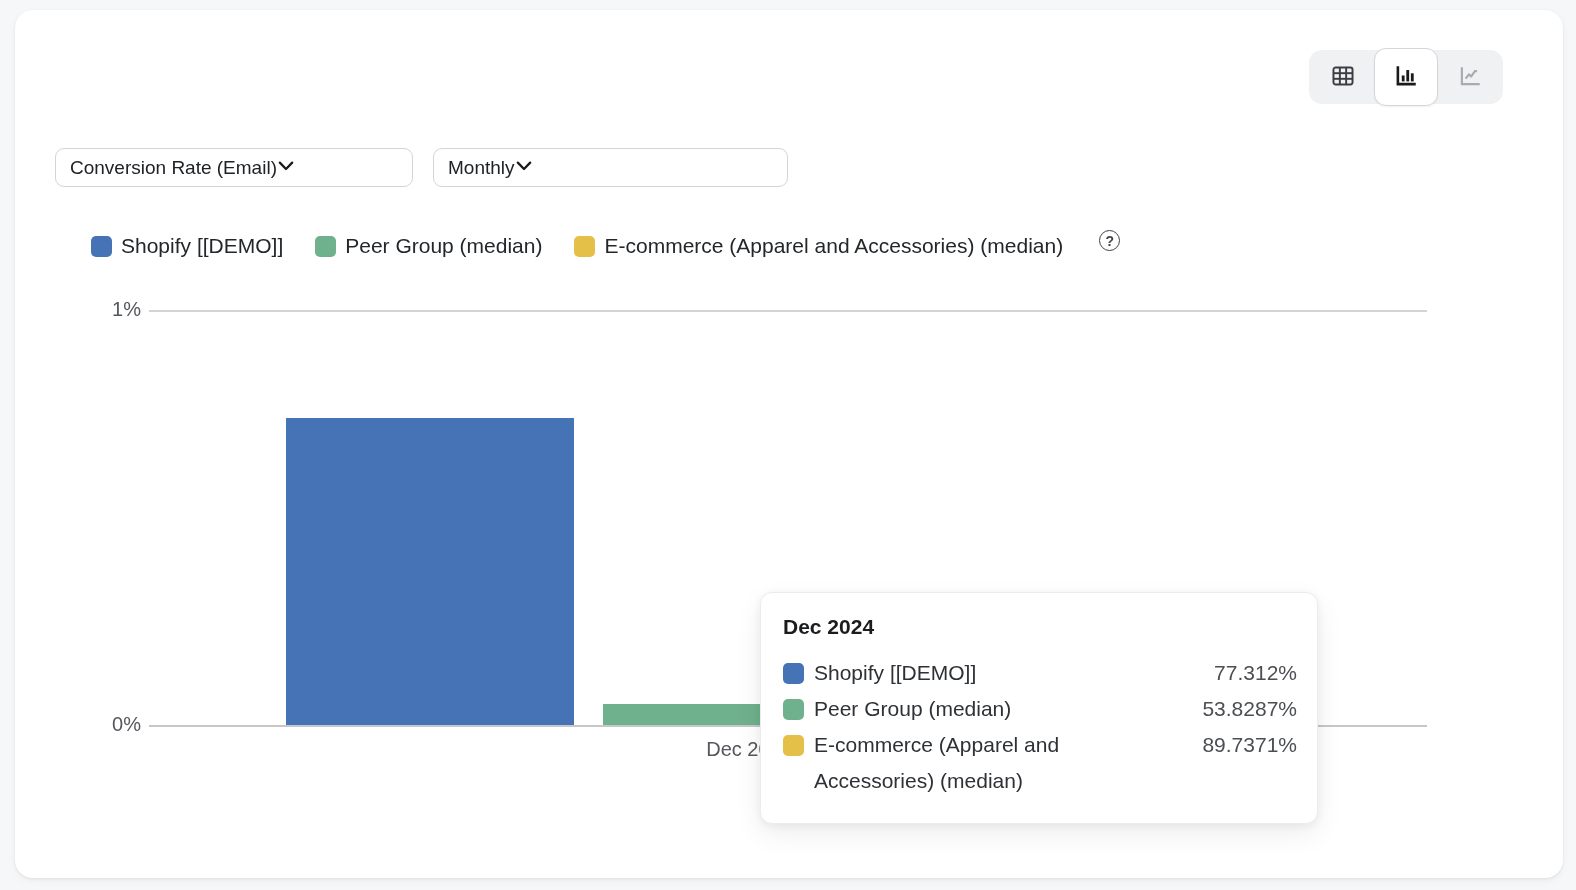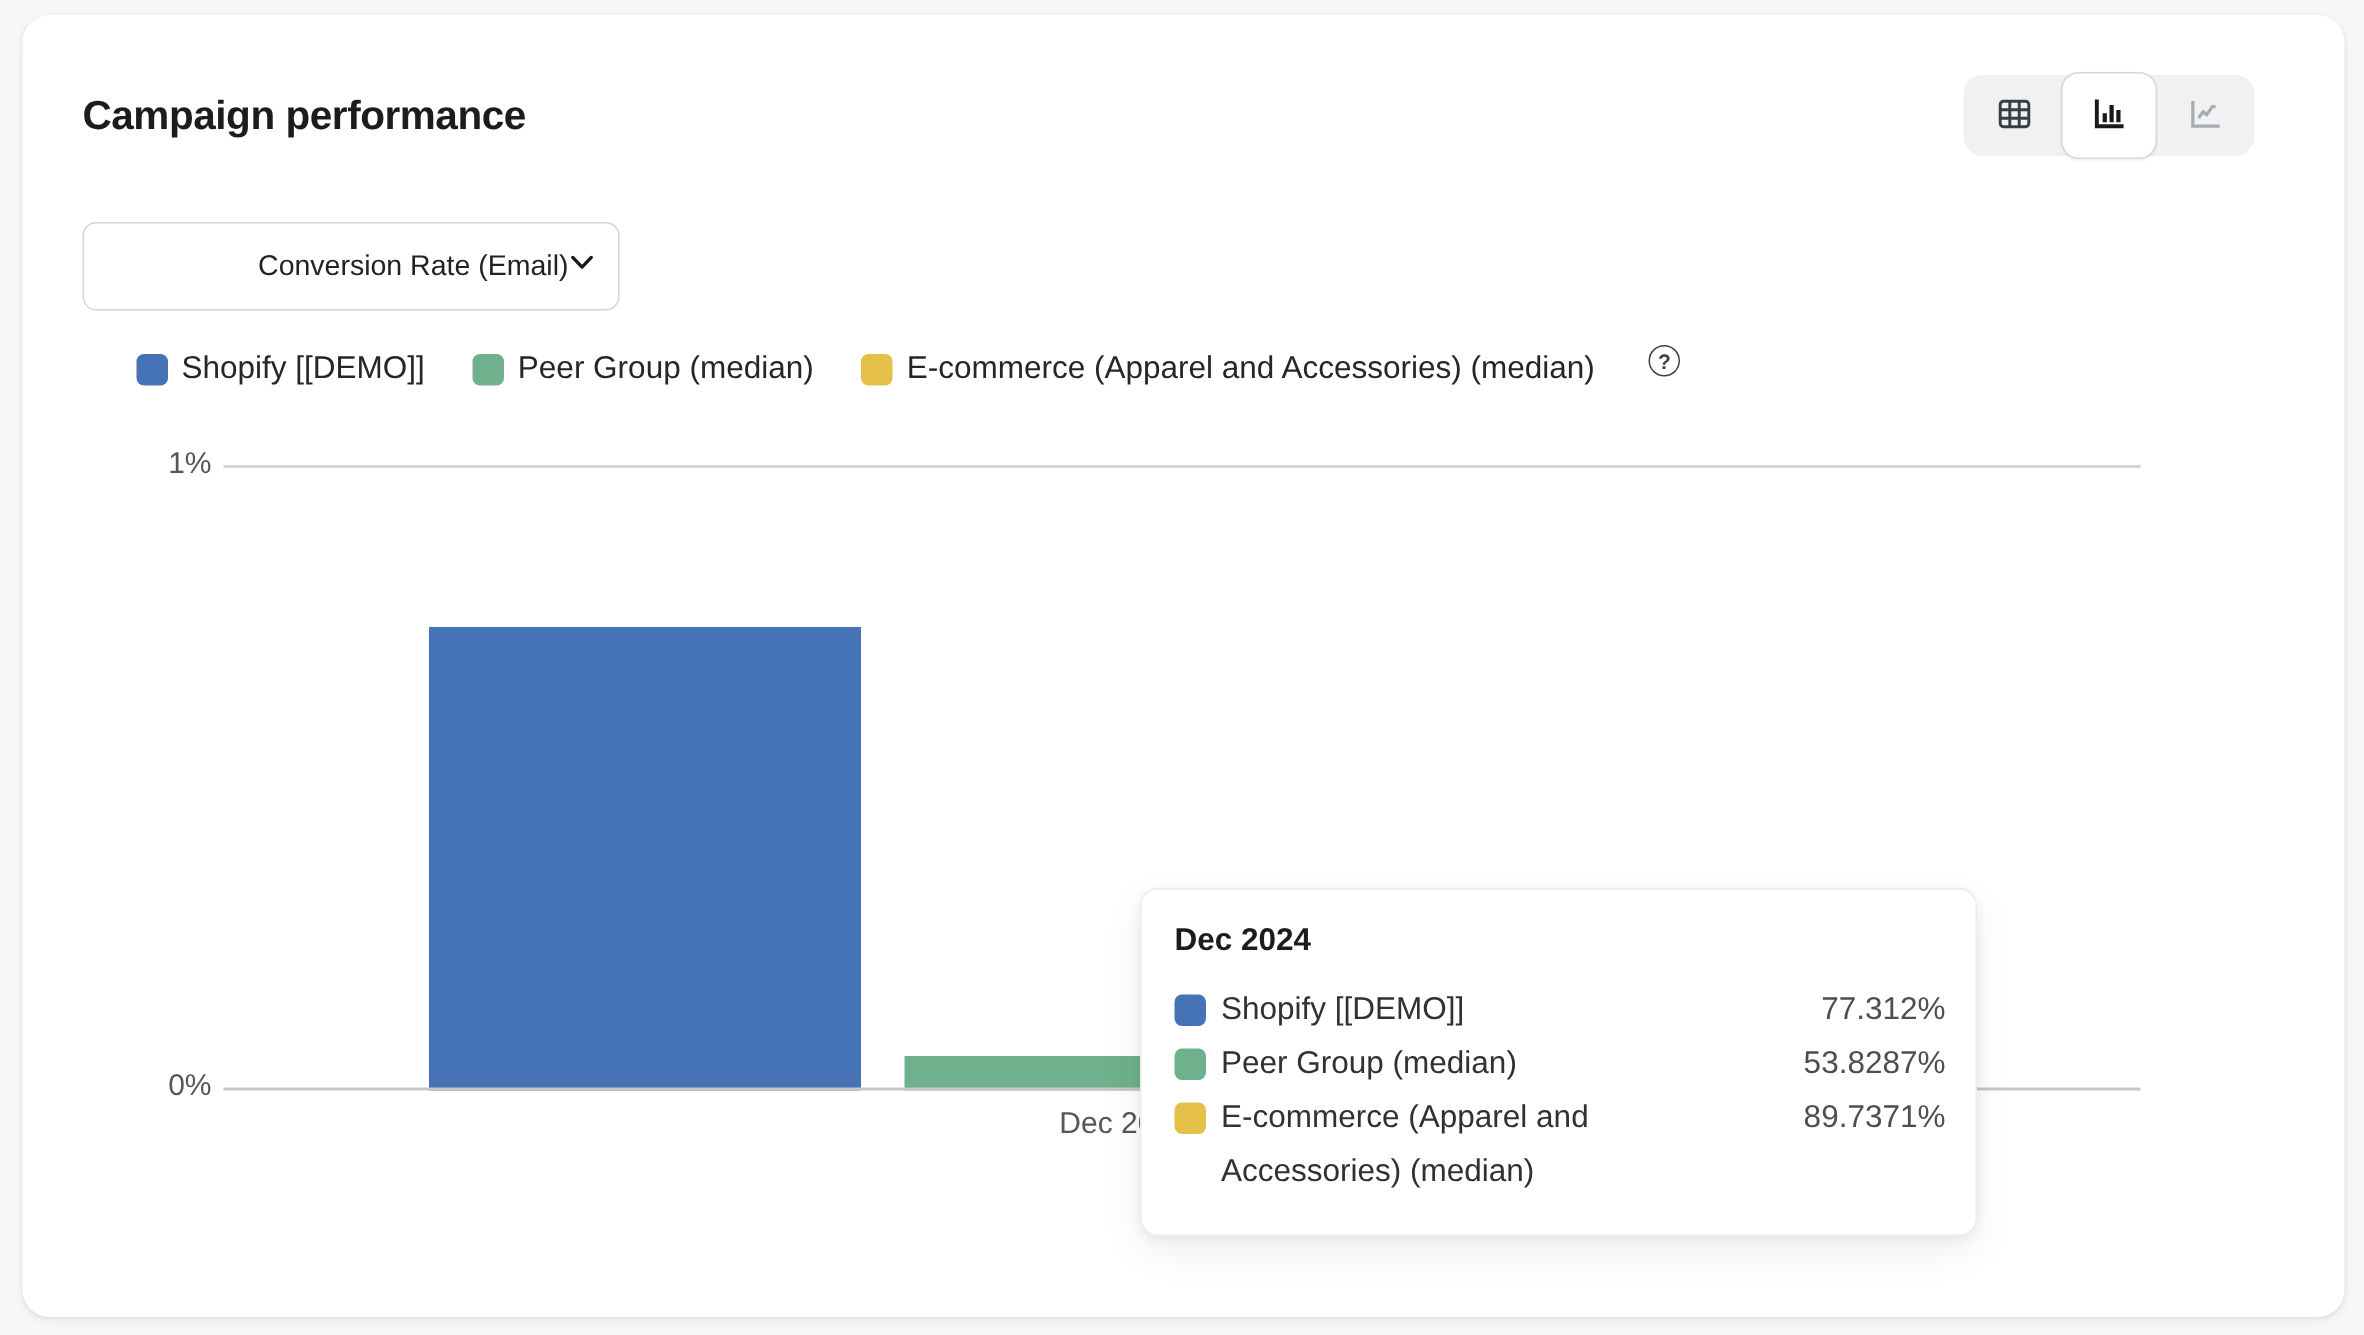--- a/index.html
+++ b/index.html
@@ -22,23 +22,23 @@
   .vt-btn {
     width:63px; height:50px; border:none; background:transparent; border-radius:12px;
     display:flex; align-items:center; justify-content:center; cursor:pointer;
   }
   .vt-btn.selected {
     background:#ffffff; height:58px; width:64px;
     border:1px solid #d3d6da; box-shadow:0 1px 2px rgba(0,0,0,0.06);
   }
   
   .select {
-    position:absolute; top:138px; height:59px; background:#fff;
+    position:absolute; top:138px; height:39px; background:#fff;
     border:1px solid #d2d5d9; border-radius:9px;
-    display:flex; align-items:center; justify-content:flex-end;
+    display:flex; align-items:center; justify-content:flex-start;
     padding:0 15px 0 14px; cursor:pointer;
   }
   .select-label { font-size:19px; color:#202326; }
   
   .legend {
     position:absolute; left:76px; top:224px; display:flex; align-items:center; gap:32px;
   }
   .legend-item { display:flex; align-items:center; gap:9px; }
   .legend-label { font-size:21px; color:#24272a; }
   .swatch { width:21px; height:21px; border-radius:5px; flex:none; }
@@ -77,21 +77,20 @@
   .trow { display:flex; align-items:flex-start; font-size:21px; line-height:36px; }
   .trow .swatch { margin:8px 10px 0 2px; }
   .trow-label { width:330px; color:#2e3135; }
   .trow-value { margin-left:auto; color:#4b4e53; white-space:nowrap; }
 </style>
 </head>
 <body>
 
 <div class="card">
 
-  <div class="card-title">Campaign performance</div>
 
   <div class="view-toggle">
     <button class="vt-btn">
       <span>
         <svg width="26" height="26" viewBox="0 0 24 24" fill="none" stroke="#3a3e43" stroke-width="1.8">
           <rect x="3.2" y="4.2" width="17.6" height="15.6" rx="2"></rect>
           <line x1="3.2" y1="9.4" x2="20.8" y2="9.4"></line>
           <line x1="3.2" y1="14.6" x2="20.8" y2="14.6"></line>
           <line x1="9.1" y1="4.2" x2="9.1" y2="19.8"></line>
           <line x1="14.9" y1="4.2" x2="14.9" y2="19.8"></line>
@@ -120,20 +119,28 @@
 
   <div class="select" style="left:40px; width:358px;">
     <span class="select-label">Conversion Rate (Email)</span>
     <span>
       <svg width="18" height="18" viewBox="0 0 16 16" fill="none" stroke="#181a1c" stroke-width="2" stroke-linecap="round" stroke-linejoin="round">
         <path d="M2.5 5 L8 10.7 L13.5 5"></path>
       </svg>
     </span>
   </div>
 
+  <div class="select" style="left:418px; width:355px;">
+    <span class="select-label">Monthly</span>
+    <span>
+      <svg width="18" height="18" viewBox="0 0 16 16" fill="none" stroke="#181a1c" stroke-width="2" stroke-linecap="round" stroke-linejoin="round">
+        <path d="M2.5 5 L8 10.7 L13.5 5"></path>
+      </svg>
+    </span>
+  </div>
 
   <div class="legend">
     <div class="legend-item">
       <span class="swatch" style="background-color: rgb(70, 115, 181);"></span>
       <span class="legend-label">Shopify [[DEMO]]</span>
     </div>
     <div class="legend-item">
       <span class="swatch" style="background-color: rgb(111, 177, 140);"></span>
       <span class="legend-label">Peer Group (median)</span>
     </div>

